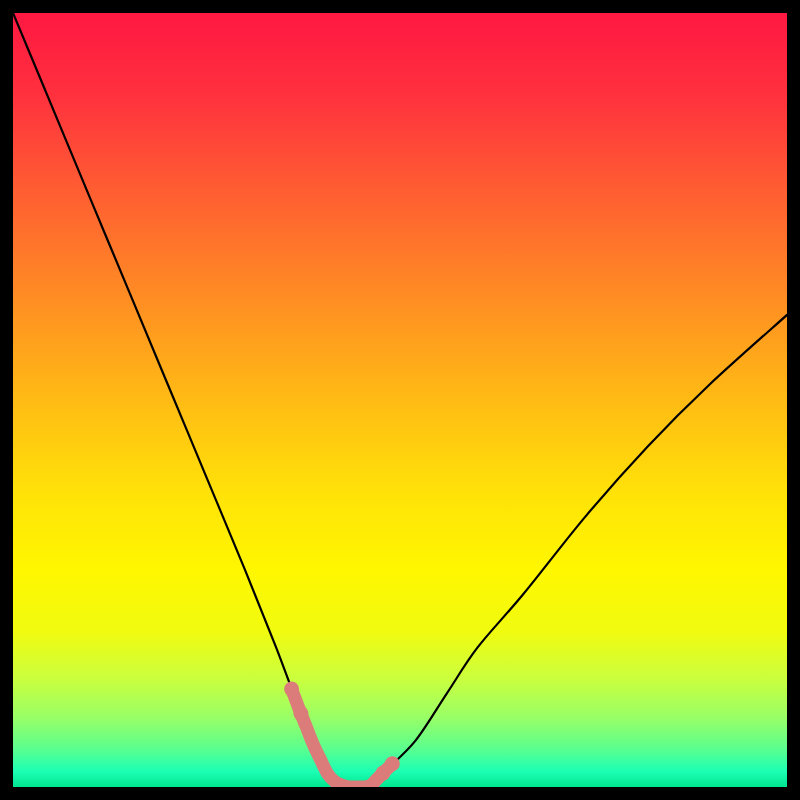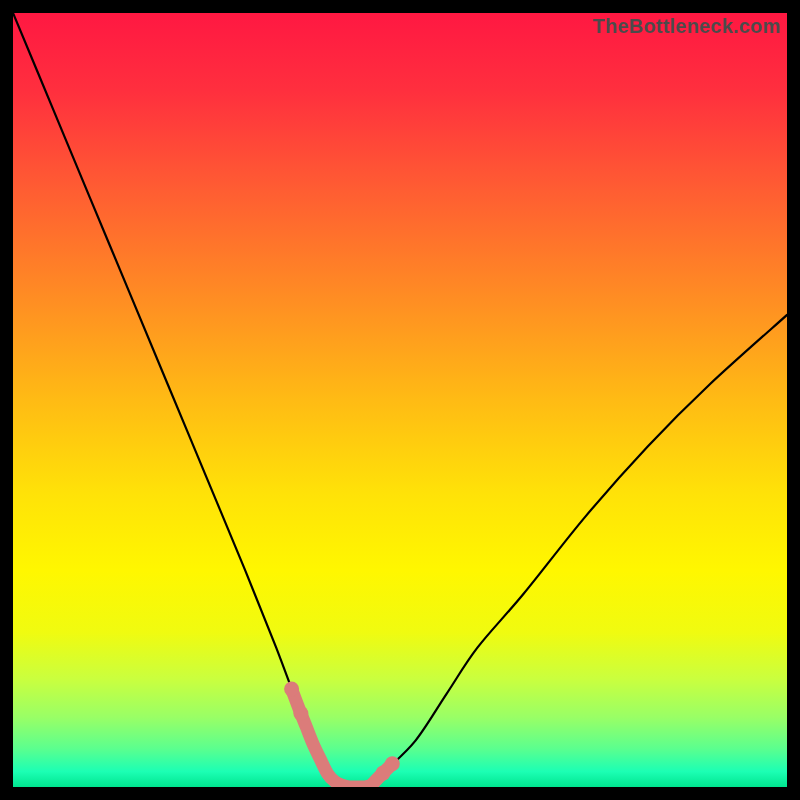--- a/index.html
+++ b/index.html
@@ -66,14 +66,13 @@
     <rect x="0" y="0" width="774" height="774" fill="url(#bg-grad)"></rect>
     <path id="curve-path" fill="none" stroke="#000" stroke-width="2.2" stroke-linecap="round" d="M 0.0 0.0 C 6.5 15.5, 25.8 61.9, 38.7 92.9 C 51.6 123.8, 64.5 154.8, 77.4 185.8 C 90.3 216.7, 103.2 247.7, 116.1 278.6 C 129.0 309.6, 141.9 340.6, 154.8 371.5 C 167.7 402.5, 180.6 433.4, 193.5 464.4 C 206.4 495.4, 220.6 528.9, 232.2 557.3 C 243.8 585.7, 254.1 611.5, 263.2 634.7 C 272.2 657.9, 279.9 679.8, 286.4 696.6 C 292.8 713.4, 296.7 723.7, 301.9 735.3 C 307.0 746.9, 312.2 759.8, 317.3 766.3 C 322.5 772.7, 326.4 772.7, 332.8 774.0 C 339.3 775.3, 349.6 776.6, 356.0 774.0 C 362.5 771.4, 363.8 766.3, 371.5 758.5 C 379.3 750.8, 392.2 740.5, 402.5 727.6 C 412.8 714.7, 423.1 696.6, 433.4 681.1 C 443.8 665.6, 451.5 651.5, 464.4 634.7 C 477.3 617.9, 492.8 602.4, 510.8 580.5 C 528.9 558.6, 552.1 527.6, 572.8 503.1 C 593.4 478.6, 614.0 455.4, 634.7 433.4 C 655.3 411.5, 673.4 393.4, 696.6 371.5 C 719.8 349.6, 761.1 313.5, 774.0 301.9"></path>
     <path id="highlight-path" fill="none" stroke="#db7c7a" stroke-width="13" stroke-linecap="round" stroke-linejoin="round" d="M 278.6 676.0 C 279.8 679.2, 283.4 688.9, 285.8 695.1 C 288.2 701.3, 290.6 707.2, 293.0 713.2 C 295.4 719.2, 297.8 725.6, 300.2 731.2 C 302.6 736.7, 305.0 741.4, 307.4 746.4 C 309.8 751.3, 312.2 757.0, 314.6 760.7 C 317.0 764.4, 319.4 766.6, 321.8 768.5 C 324.2 770.4, 326.6 771.1, 328.9 772.1 C 331.3 773.0, 333.7 773.7, 336.1 774.0 C 338.5 774.3, 340.9 774.0, 343.3 774.0 C 345.7 774.0, 348.1 774.3, 350.5 774.0 C 352.9 773.7, 355.3 773.8, 357.7 772.3 C 360.1 770.9, 362.5 767.5, 364.9 765.2 C 367.3 762.8, 369.7 760.4, 372.1 758.0 C 374.5 755.6, 378.1 752.0, 379.3 750.8"></path>
     <g id="highlight-dots">
         <circle cx="278.6" cy="676.0" r="7.5" fill="#db7c7a"></circle>
         <circle cx="287.9" cy="700.5" r="7.5" fill="#db7c7a"></circle>
         <circle cx="370.0" cy="760.1" r="7.5" fill="#db7c7a"></circle>
         <circle cx="379.3" cy="750.8" r="7.5" fill="#db7c7a"></circle>
       </g>
   </svg>
-  <div class="watermark">TheBottleneck.com</div>
 </div>
 
 </body></html>

